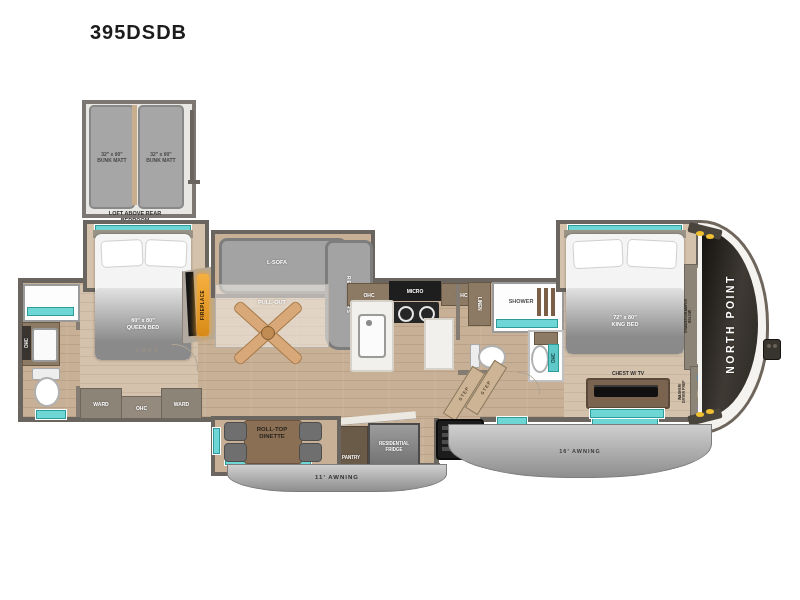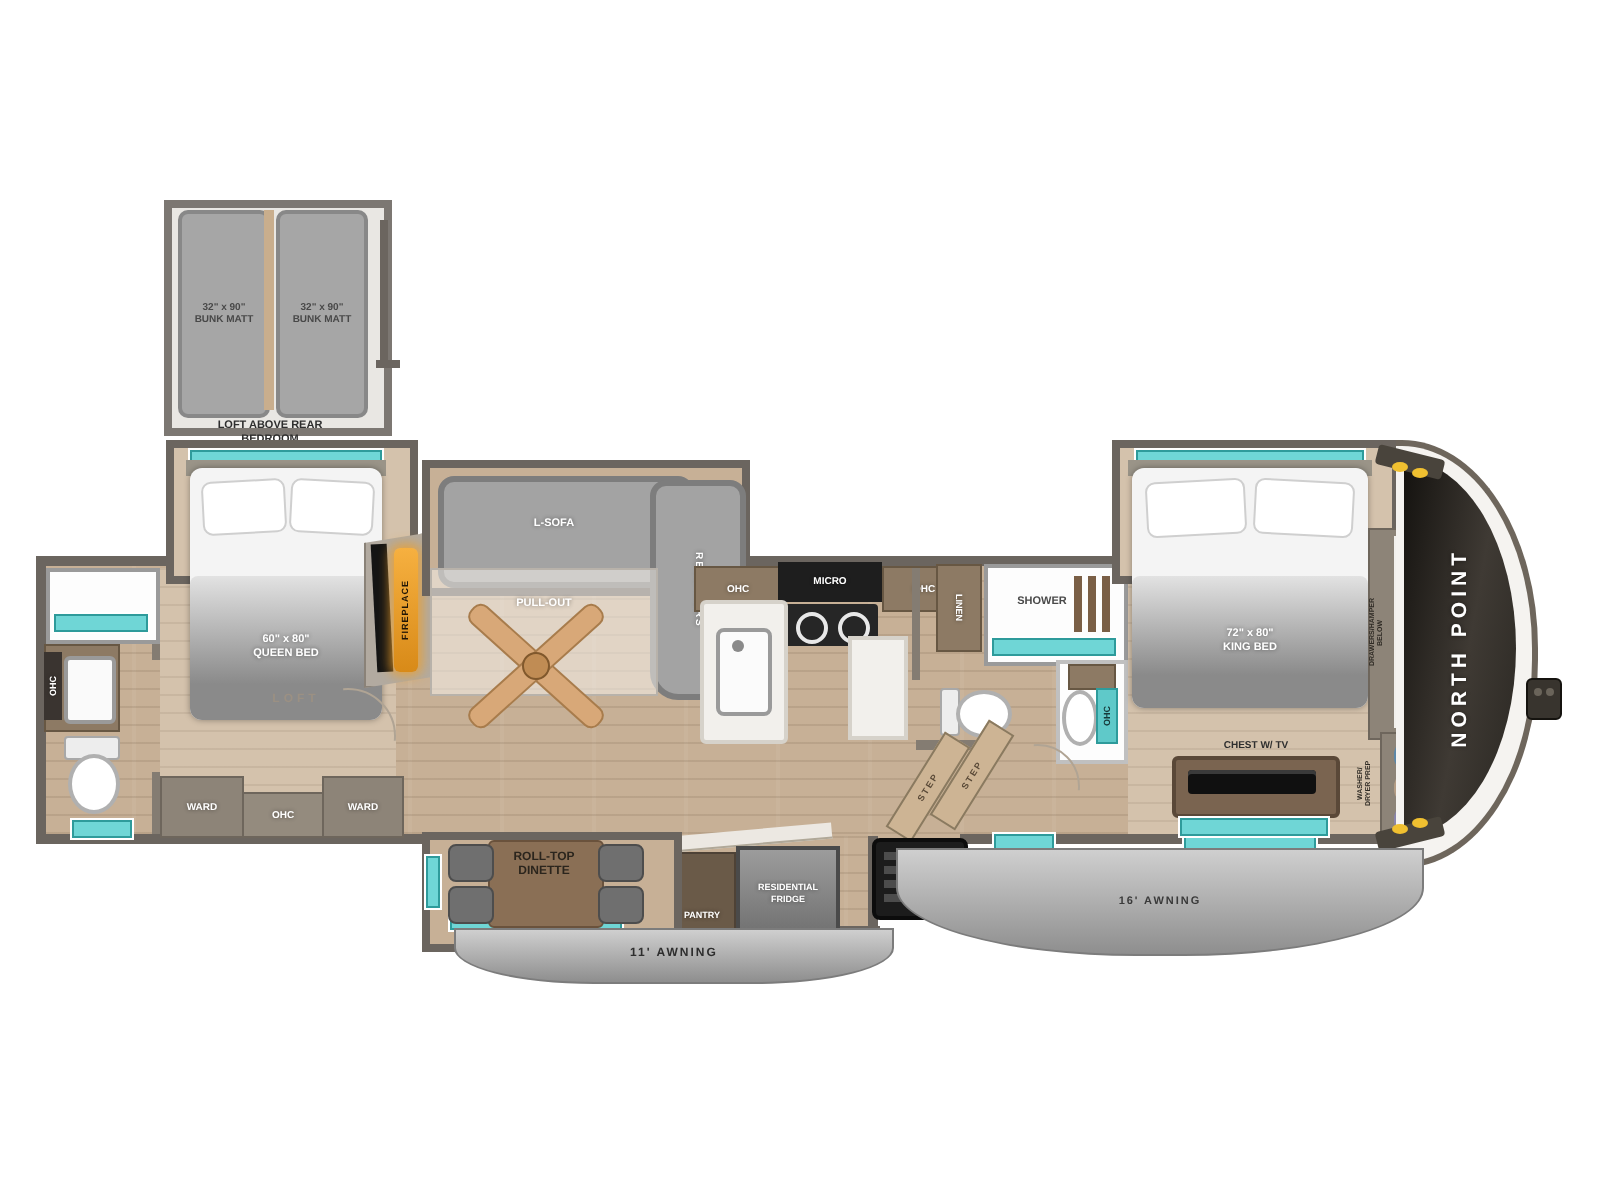--- a/index.html
+++ b/index.html
@@ -34,20 +34,21 @@
   .hanger{position:relative;width:24px;height:12px;border-radius:6px;margin:2px auto;}
   .hanger::after{content:"";position:absolute;left:9px;top:3px;width:5px;height:5px;border-radius:50%;background:#3c3830;}
   .steplbl{position:absolute;background:#cdb494;border:1px solid #8a7a60;display:flex;align-items:center;justify-content:center;
            color:#5a4a38;font-weight:bold;letter-spacing:1px;}
 </style>
 </head>
 <body>
 
 <div id="stage">
 
+  <div class="lbl" style="left:90px;top:20px;width:220px;font-size:20px;text-align:left;color:#1c1c1c;letter-spacing:1px;font-weight:600;">395DSDB</div>
 
   <div class="abs" style="left:82px;top:100px;width:106px;height:110px;background:#e9e7e3;border:4px solid #7c7772;"></div>
   <div class="wall" style="left:190px;top:110px;width:4px;height:74px;"></div>
   <div class="wall" style="left:188px;top:180px;width:12px;height:4px;"></div>
   <div class="abs" style="left:89px;top:105px;width:42px;height:100px;background:#a6a6a6;border:2px solid #888;border-radius:5px;display:flex;align-items:center;justify-content:center;">
     <div class="lbl" style="position:static;font-size:5px;color:#484848;">32" x 90"
 BUNK MATT</div>
   </div>
   <div class="abs" style="left:132px;top:105px;width:5px;height:100px;background:#c9ae8d;"></div>
   <div class="abs" style="left:138px;top:105px;width:42px;height:100px;background:#a6a6a6;border:2px solid #888;border-radius:5px;display:flex;align-items:center;justify-content:center;">

